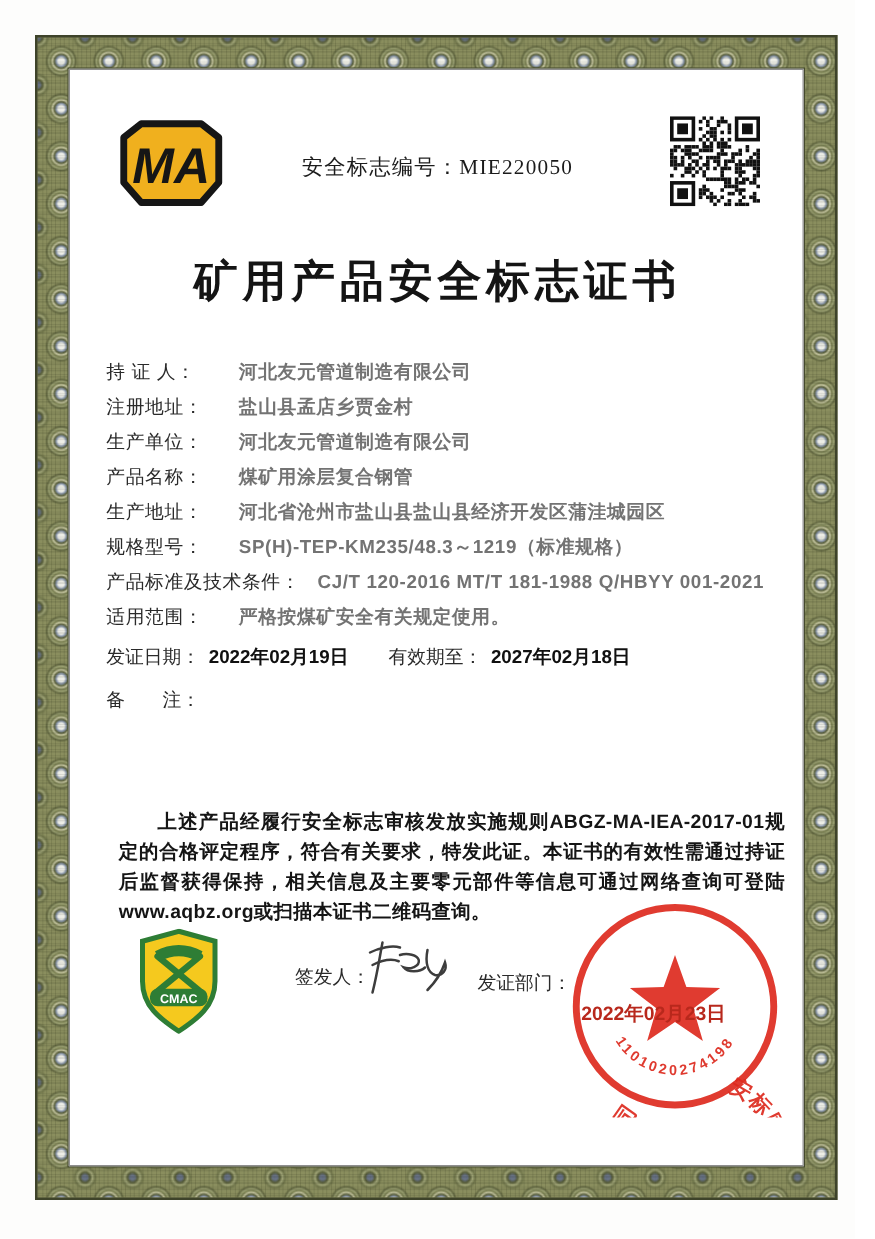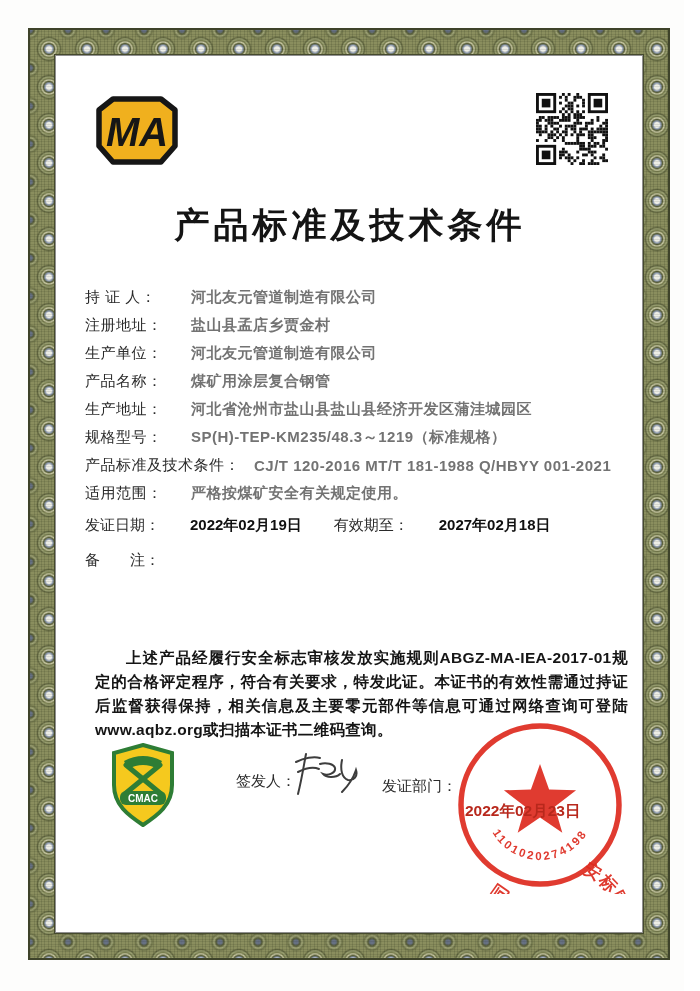--- a/index.html
+++ b/index.html
@@ -38,21 +38,21 @@
   .title { left:54px; width:592px; top:202px; text-align:center;
     font-size:35px; font-weight:800; color:#141414; letter-spacing:4px; }
 
   
   .fields { left:85px; top:283px; width:545px; }
   .row { display:flex; align-items:center; height:28.1px; }
   .row .lab { min-width:92px; font-size:15px; color:#2a2a2a; white-space:pre; letter-spacing:0.5px; }
   .row .val { margin-left:14px; font-size:15px; font-weight:700; color:#737373; letter-spacing:0.5px; white-space:nowrap; }
   .dates { left:85px; top:516px; width:545px; display:flex; align-items:center; }
   .dates .lab { font-size:15px; color:#2a2a2a; }
-  .dates .val { margin-left:30px; font-size:15px; font-weight:700; color:#101010; }
+  .dates .val { margin-left:7px; font-size:15px; font-weight:700; color:#101010; }
   .dates .valid-label { margin-left:32px; }
   .remark { left:85px; top:551px; display:flex; }
   .remark .lab { font-size:15px; color:#2a2a2a; white-space:pre; }
 
   
   .para { left:85px; top:646px; width:533px; font-size:15.5px; font-weight:700;
     color:#151515; line-height:24px; text-indent:2em; text-align:justify; letter-spacing:0.3px;margin-left:10px; }
 
   
   .cmac { left:110px; top:743px; width:66px; height:84px; }
@@ -70,20 +70,23 @@
     <div class="inner"></div>
   </div>
 
   <div class="abs ma-logo">
     <svg width="100" height="72" viewBox="0 0 100 72">
       <polygon points="12,14 26,3 74,3 88,14 88,50 74,66 26,66 12,50" fill="#f0b01e" stroke="#161616" stroke-width="5.5" stroke-linejoin="round"></polygon>
       <text x="50" y="50" text-anchor="middle" font-family="Liberation Sans, sans-serif" font-size="40" font-weight="900" font-style="italic" fill="#161616">MA</text>
     </svg>
   </div>
 
+  <div class="abs cert-line">
+    <span>安全标志编号：</span><span>MIE220050</span>
+  </div>
 
   <div class="abs qr"><svg width="72" height="72" viewBox="0 0 72 72">
         <rect width="72" height="72" fill="#fff"></rect>
         <g fill="#111">
           <rect x="0" y="0" width="20.16" height="20.16"></rect>
           <rect fill="#fff" x="2.88" y="2.88" width="14.399999999999999" height="14.399999999999999"></rect>
           <rect x="5.76" y="5.76" width="8.64" height="8.64"></rect>
           <rect x="51.839999999999996" y="0" width="20.16" height="20.16"></rect>
           <rect fill="#fff" x="54.72" y="2.88" width="14.399999999999999" height="14.399999999999999"></rect>
           <rect x="57.599999999999994" y="5.76" width="8.64" height="8.64"></rect>
@@ -294,21 +297,21 @@
           <rect x="34.56" y="69.12" width="2.88" height="2.88"></rect>
           <rect x="43.20" y="69.12" width="2.88" height="2.88"></rect>
           <rect x="46.08" y="69.12" width="2.88" height="2.88"></rect>
           <rect x="51.84" y="69.12" width="2.88" height="2.88"></rect>
           <rect x="54.72" y="69.12" width="2.88" height="2.88"></rect>
           <rect x="57.60" y="69.12" width="2.88" height="2.88"></rect>
           <rect x="60.48" y="69.12" width="2.88" height="2.88"></rect>
         </g>
       </svg></div>
 
-  <div class="abs title">产品标准及技术条件</div>
+  <div class="abs title">矿用产品安全标志证书</div>
 
   <div class="abs fields">
     <div class="row">
       <span class="lab">持 证 人：</span>
       <span class="val">河北友元管道制造有限公司</span>
     </div>
     <div class="row">
       <span class="lab">注册地址：</span>
       <span class="val">盐山县孟店乡贾金村</span>
     </div>

